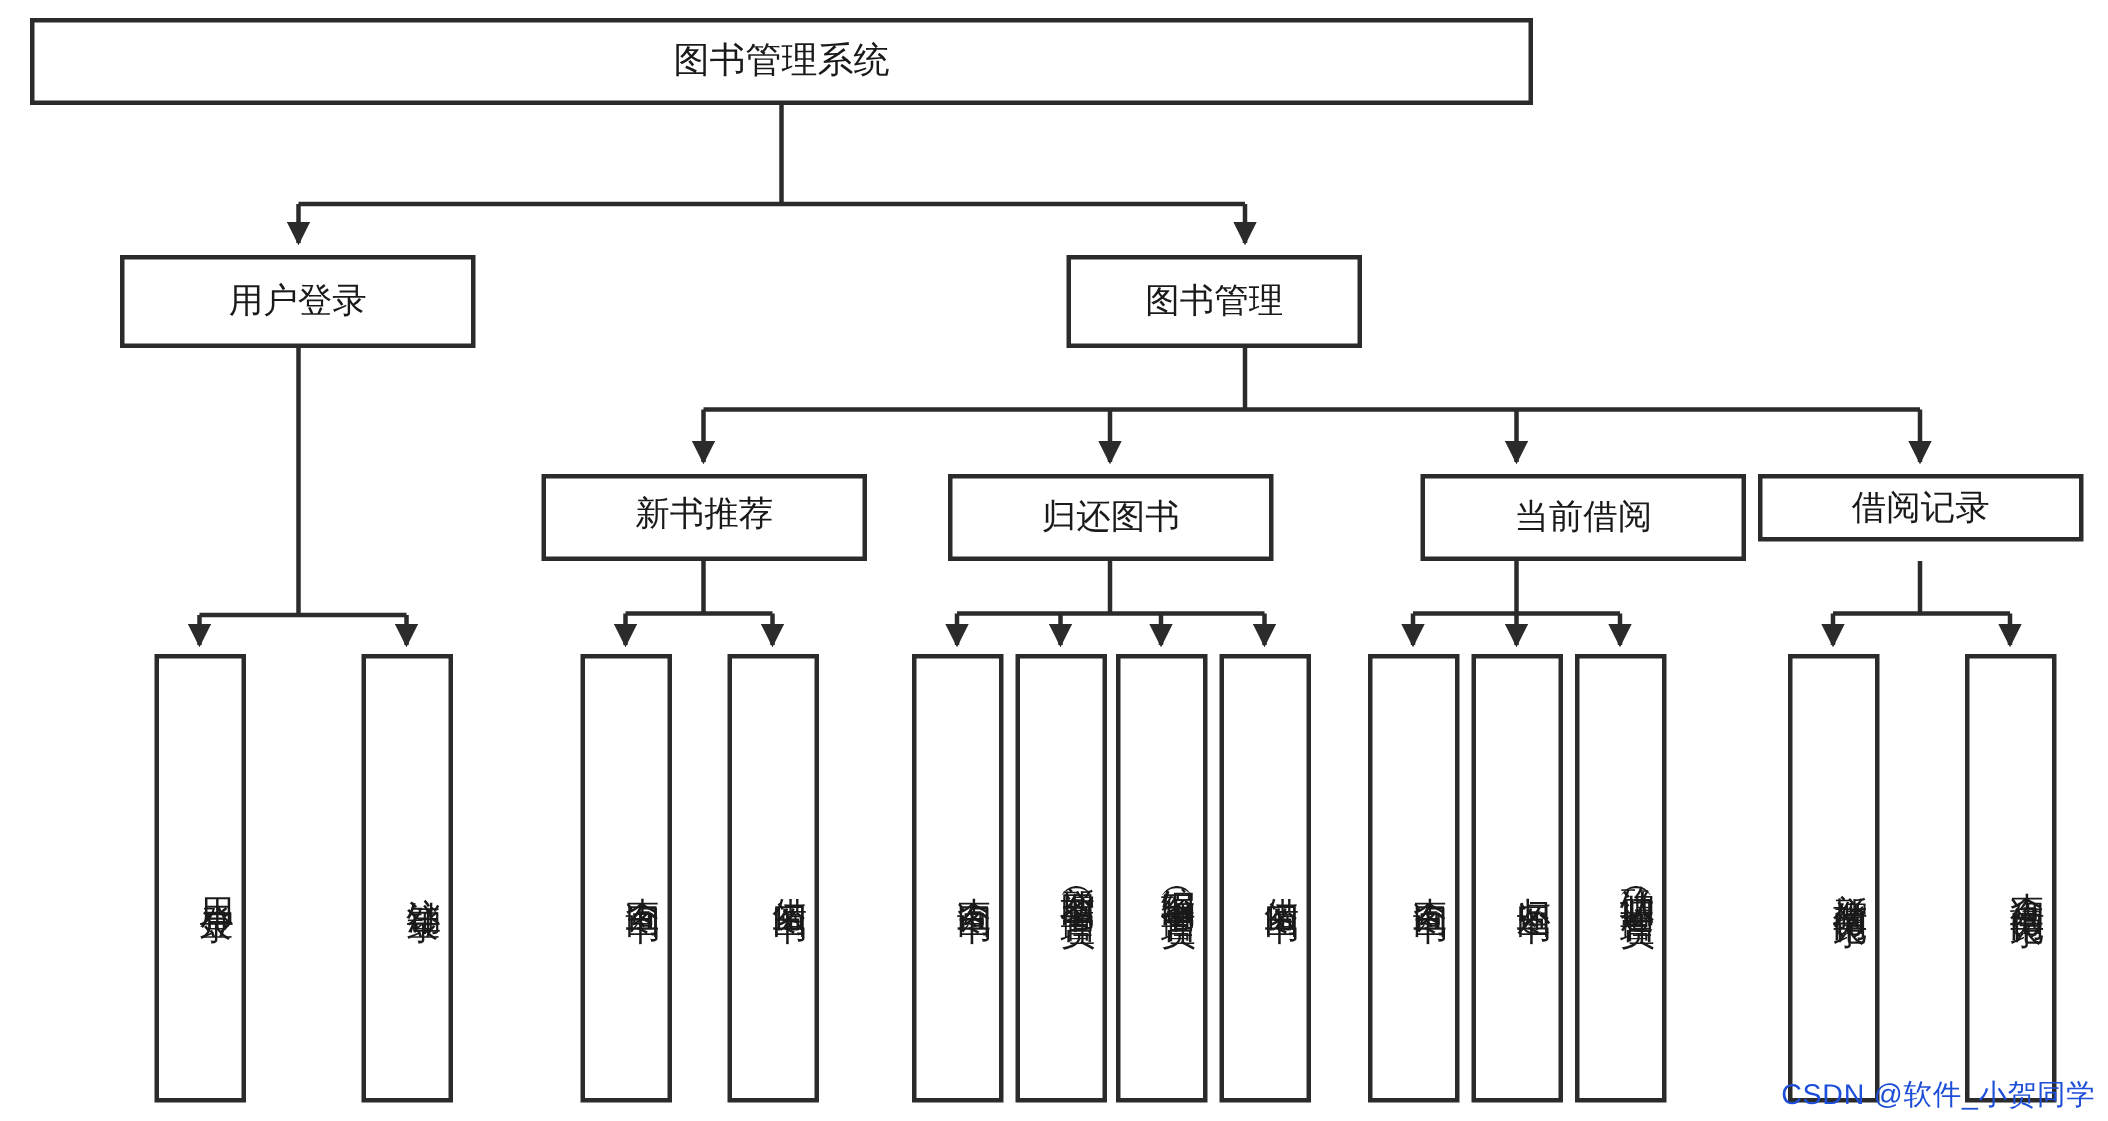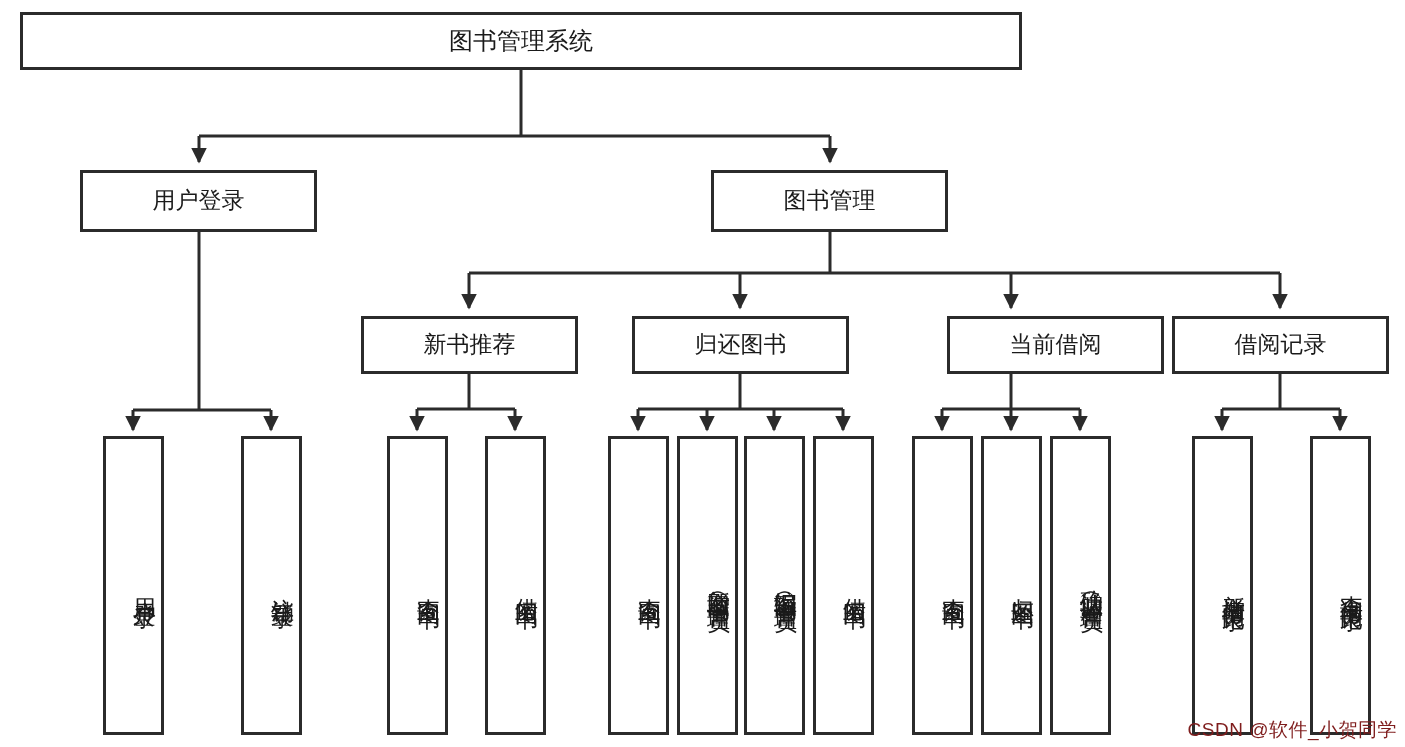--- a/index.html
+++ b/index.html
@@ -58,21 +58,21 @@
     writing-mode: vertical-rl;
     text-orientation: upright;
     display: block;
     max-height: 100%;
   }
   .watermark {
     position: absolute;
     right: 8px;
     bottom: 4px;
     font-size: 19px;
-    color: #7f1d1d;
+    color: #1d4ed8;
     letter-spacing: 0.5px;
     white-space: nowrap;
     margin-top: 33px;
   }
 </style>
 </head>
 <body>
 
 <div id="canvas">
 
@@ -123,29 +123,29 @@
       <path d="M 1222 409 L 1340 409"></path>
       <path d="M 1222 409 L 1222 430" marker-end="url(#arrow)"></path>
       <path d="M 1340 409 L 1340 430" marker-end="url(#arrow)"></path>
     </g>
   </svg>
 
   <div class="node root" style="left:20px; top:12px; width:1002px; height:58px;">图书管理系统</div>
 
   <div class="node h" style="left:80px; top:170px; width:237px; height:62px;">用户登录</div>
 
-  <div class="node h" style="left:711px; top:170px; width:237px; height:62px;">图书管理</div>
+  <div class="node h" style="left:711px; top:170px; width:197px; height:62px;">图书管理</div>
 
-  <div class="node h" style="left:361px; top:316px; width:217px; height:58px;">新书推荐</div>
+  <div class="node h" style="left:361px; top:316px; width:217px; height:58px;font-family:Liberation Mono, monospace;">新书推荐</div>
 
   <div class="node h" style="left:632px; top:316px; width:217px; height:58px;">归还图书</div>
 
   <div class="node h" style="left:903px; top:316px; width:217px; height:58px;margin-left:44px;">当前借阅</div>
 
-  <div class="node h" style="left:1172px; top:316px; width:217px; height:58px;">借阅记录</div>
+  <div class="node h" style="left:1172px; top:316px; width:217px; height:45px;">借阅记录</div>
 
   <div class="node v" style="left:103px; top:436px; width:61px; height:299px;">
     <span class="lbl">用户登录</span>
   </div>
   <div class="node v" style="left:241px; top:436px; width:61px; height:299px;">
     <span class="lbl">注销登录</span>
   </div>
 
   <div class="node v" style="left:387px; top:436px; width:61px; height:299px;">
     <span class="lbl">查询图书</span>

